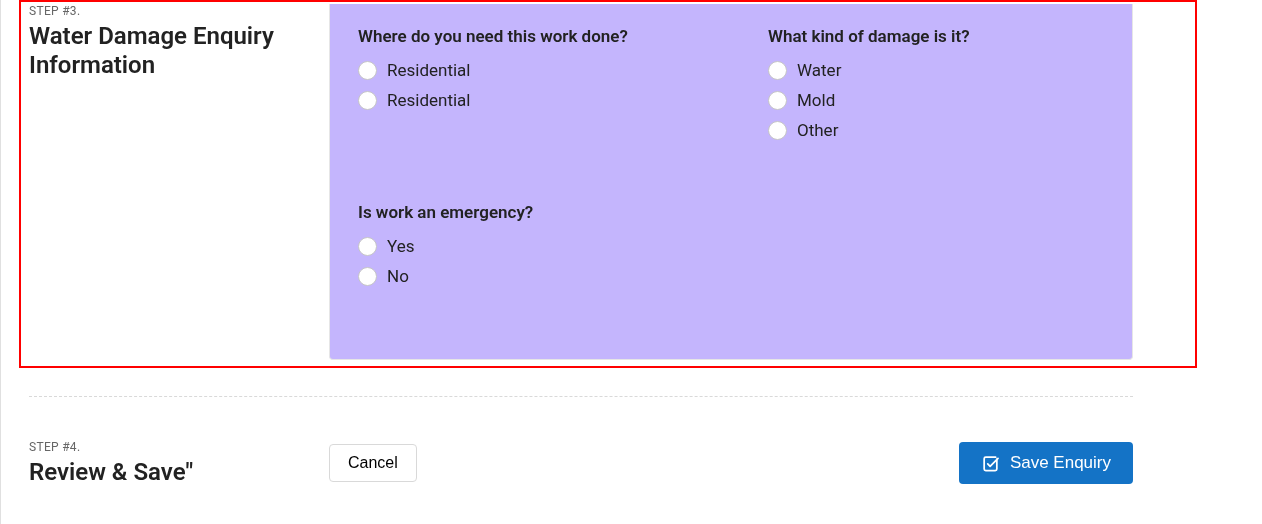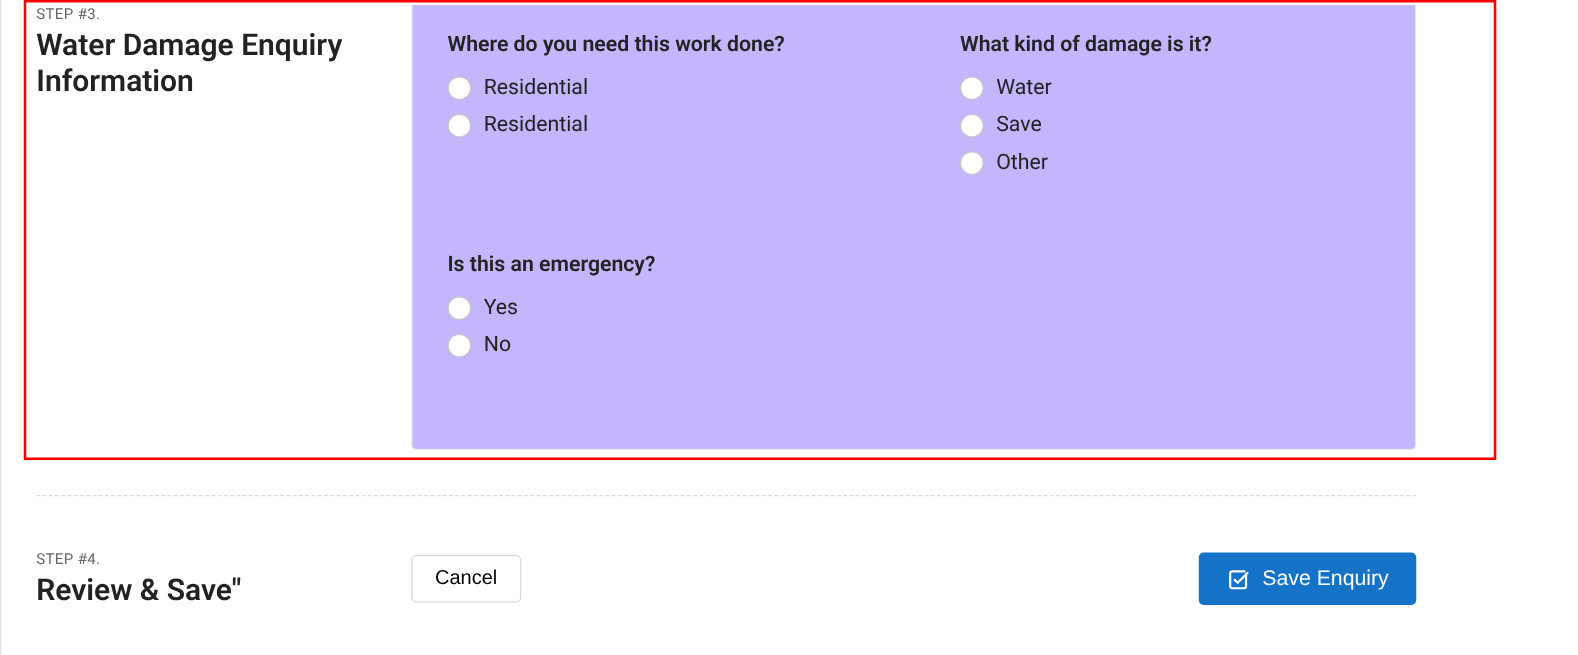--- a/index.html
+++ b/index.html
@@ -176,33 +176,33 @@
           </label>
         </div>
         <div class="col-b">
           <div class="q-label">What kind of damage is it?</div>
           <label class="radio-opt">
             <span class="radio-circle"></span>
             <span class="radio-text">Water</span>
           </label>
           <label class="radio-opt">
             <span class="radio-circle"></span>
-            <span class="radio-text">Save</span>
+            <span class="radio-text">Mold</span>
           </label>
           <label class="radio-opt">
             <span class="radio-circle"></span>
             <span class="radio-text">Other</span>
           </label>
         </div>
       </div>
 
       <div class="section-gap"></div>
 
       <div>
-        <div class="q-label">Is this an emergency?</div>
+        <div class="q-label">Is work an emergency?</div>
         <label class="radio-opt">
           <span class="radio-circle"></span>
           <span class="radio-text">Yes</span>
         </label>
         <label class="radio-opt">
           <span class="radio-circle"></span>
           <span class="radio-text">No</span>
         </label>
       </div>
     </div>

